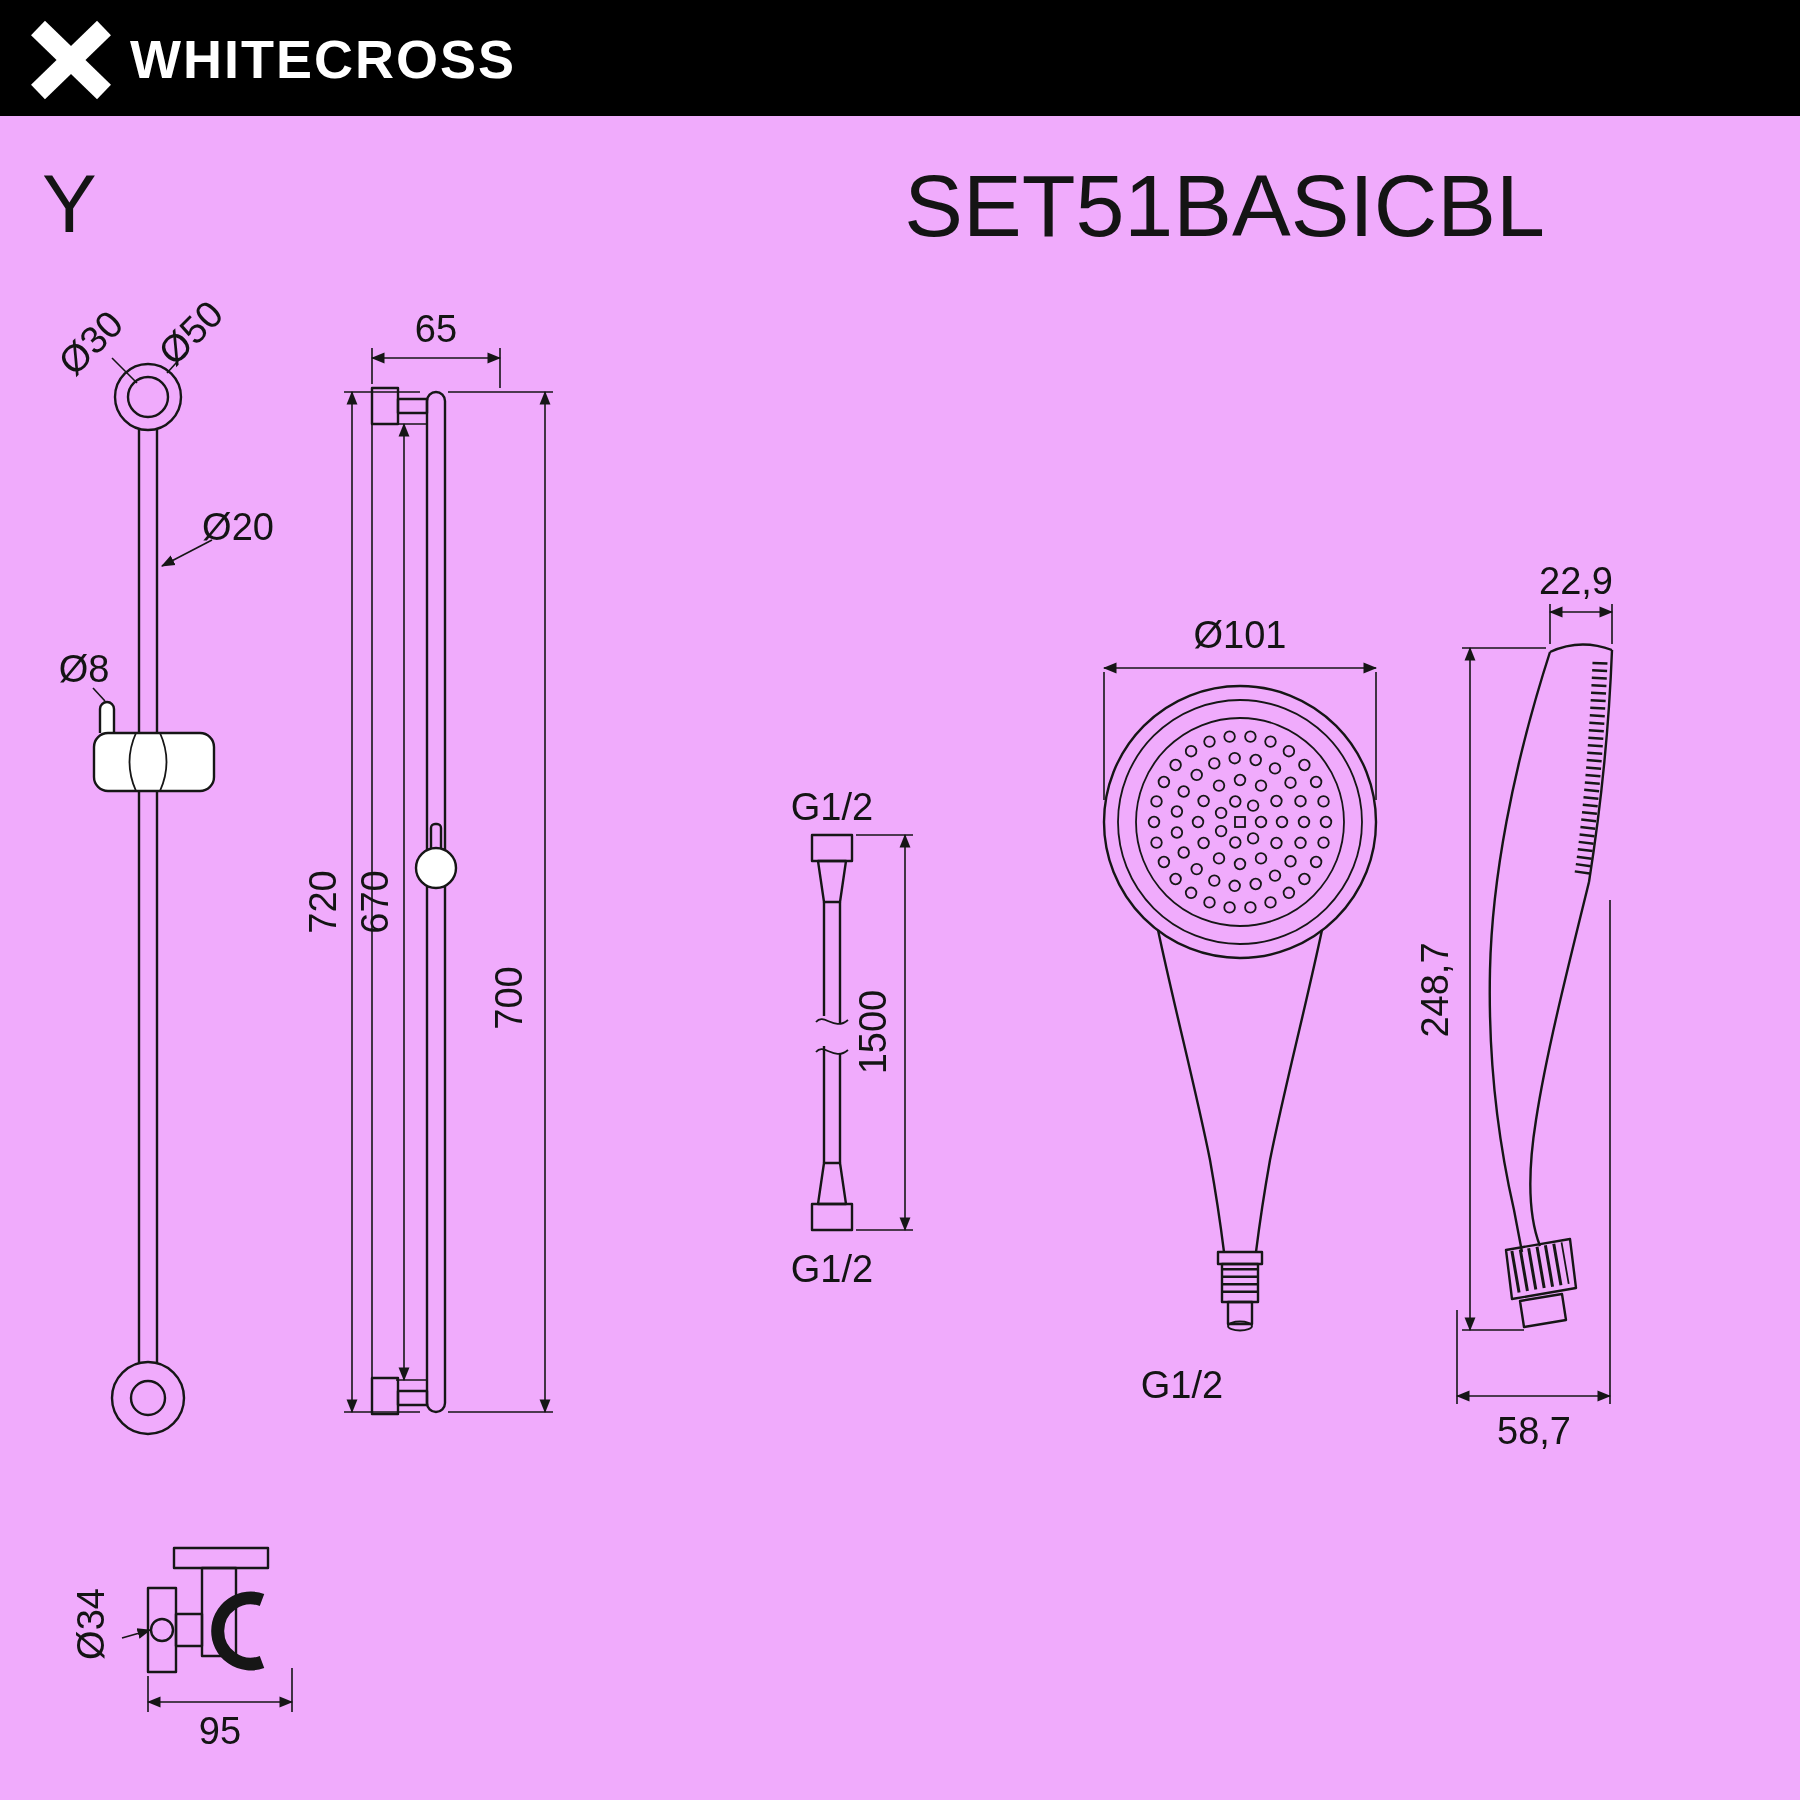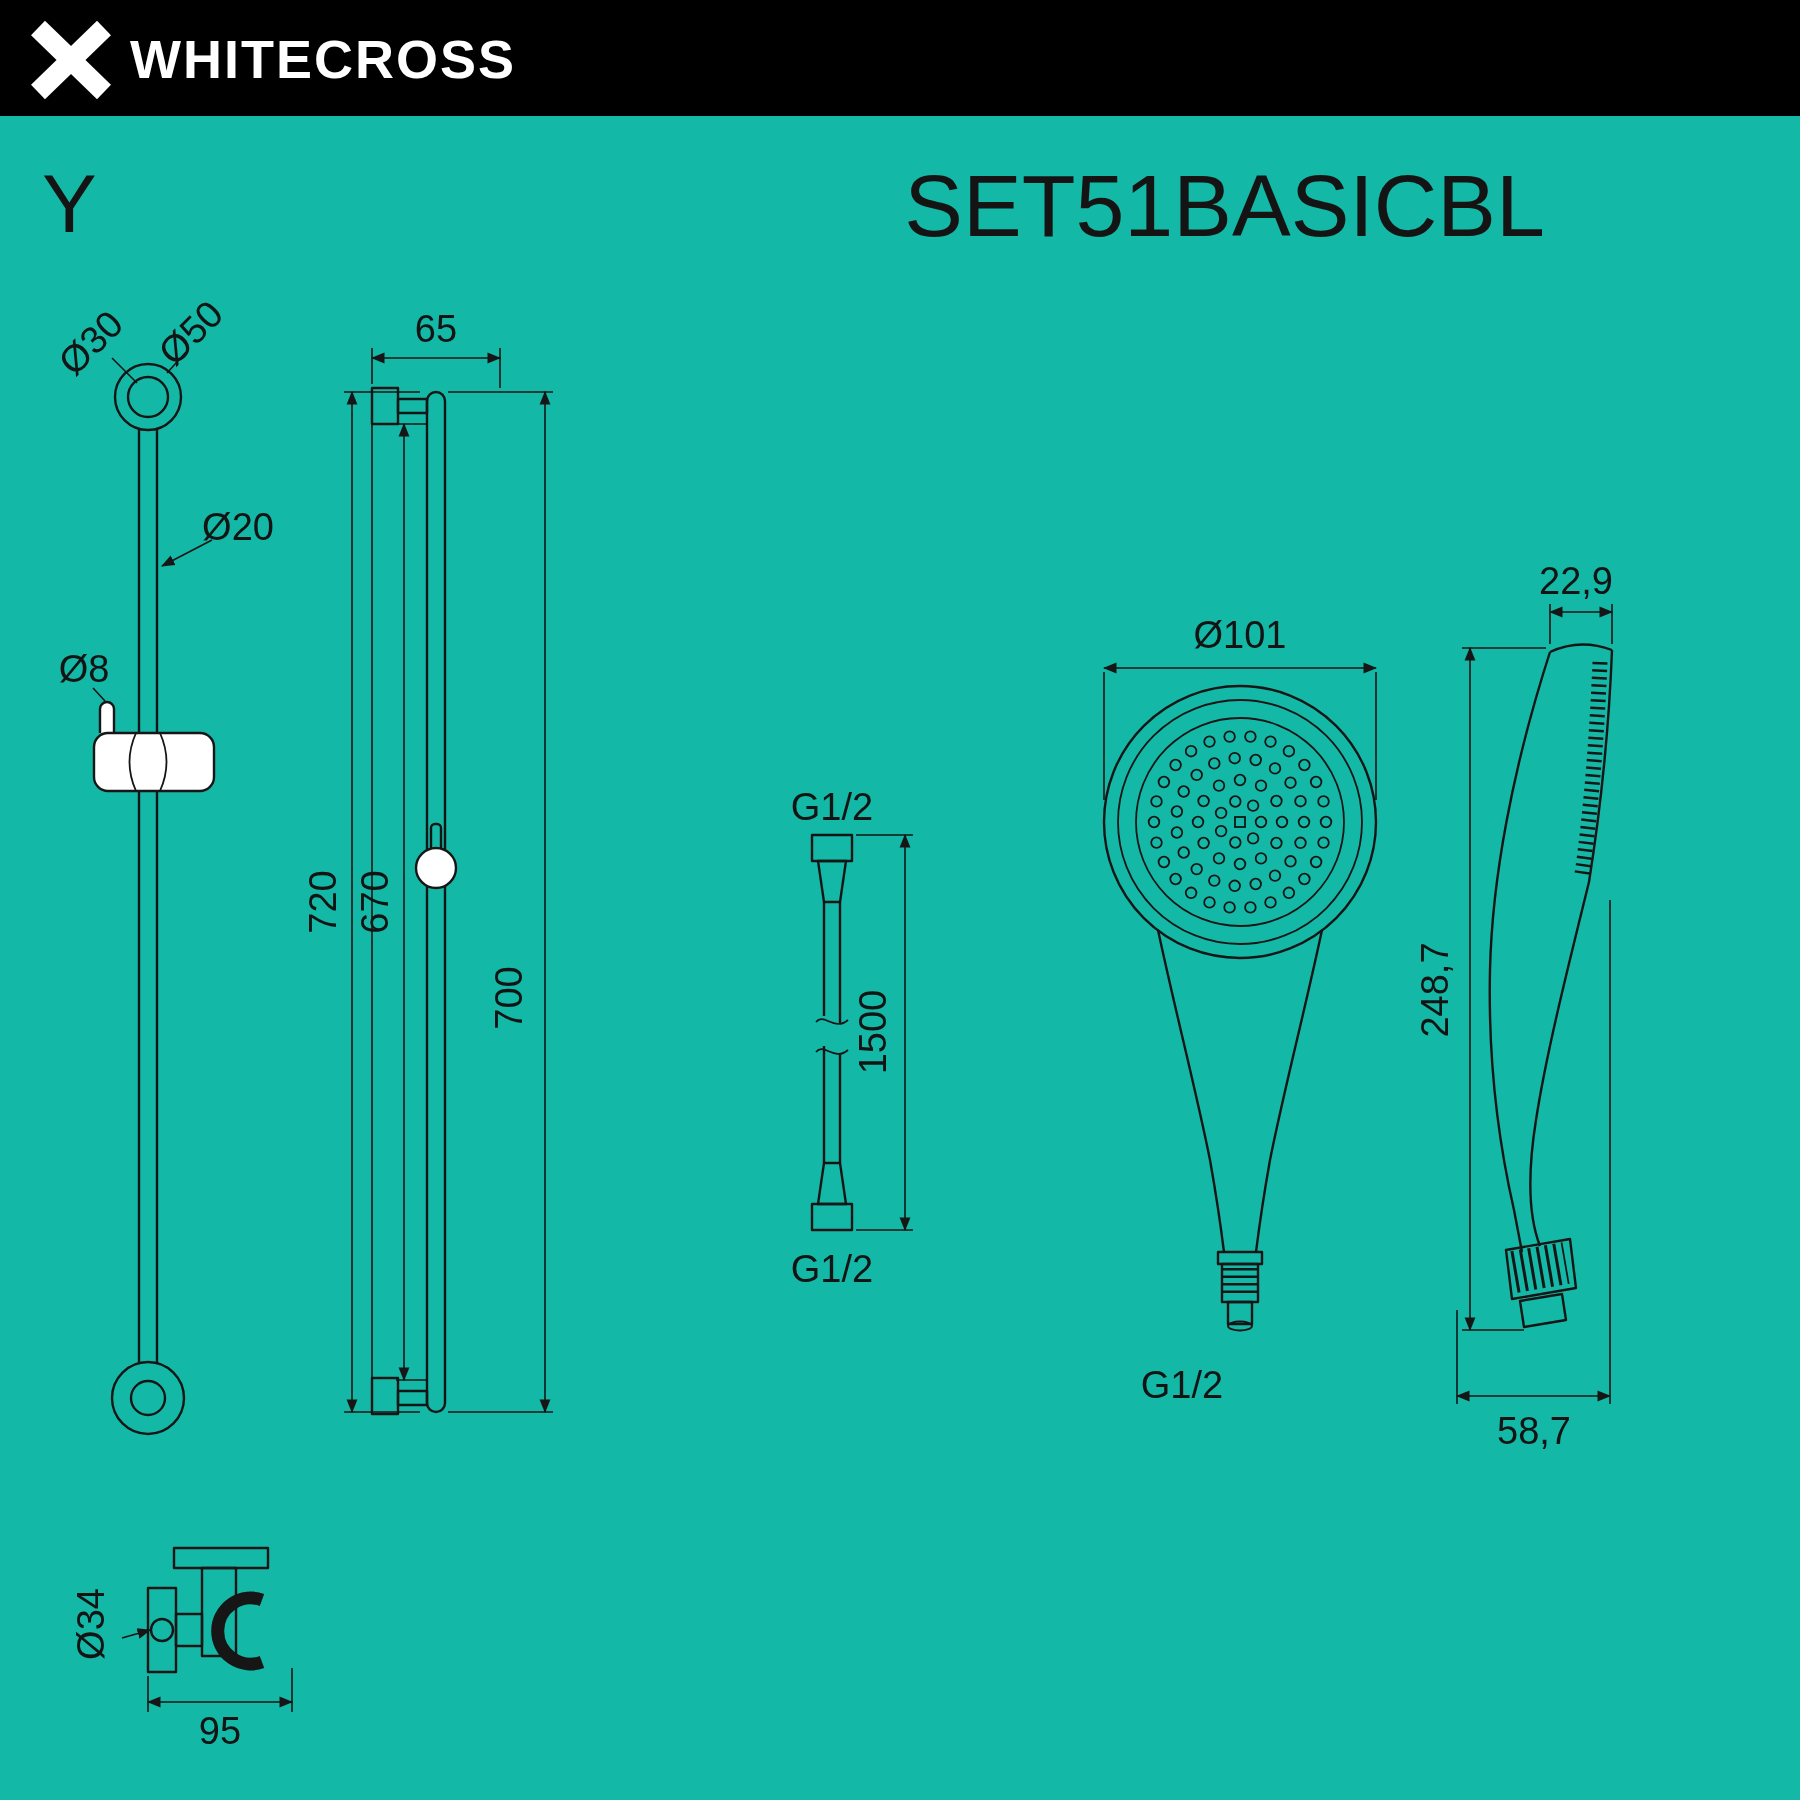--- a/index.html
+++ b/index.html
@@ -1,16 +1,16 @@
 <!DOCTYPE html>
 <html><head>
 <meta charset="utf-8">
 <style>
   html,body{margin:0;padding:0;background:#ffffff;}
-  .page{width:1800px;height:1800px;position:relative;background:#14b8a6;}
+  .page{width:1800px;height:1800px;position:relative;background:#f0abfc;}
   svg{display:block;}
   .out{fill:none;stroke:#161616;stroke-width:2.4;stroke-linejoin:round;}
   .thin{fill:none;stroke:#161616;stroke-width:1.8;}
   .dim{fill:none;stroke:#161616;stroke-width:1.6;}
   .ribs{fill:none;stroke:#161616;}
   .fillw{fill:#ffffff;stroke:#161616;stroke-width:2.4;}
   .lbl{font-family:"Liberation Sans",sans-serif;font-size:38px;fill:#141414;}
   .brand{font-family:"Liberation Sans",sans-serif;font-size:54px;font-weight:700;letter-spacing:2px;fill:#ffffff;}
   .series{font-family:"Liberation Sans",sans-serif;font-size:82px;fill:#141414;}
   .model{font-family:"Liberation Sans",sans-serif;font-size:88px;fill:#141414;}

